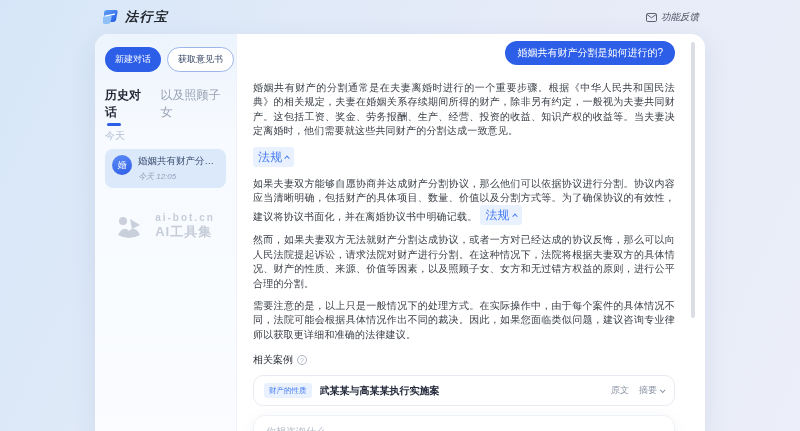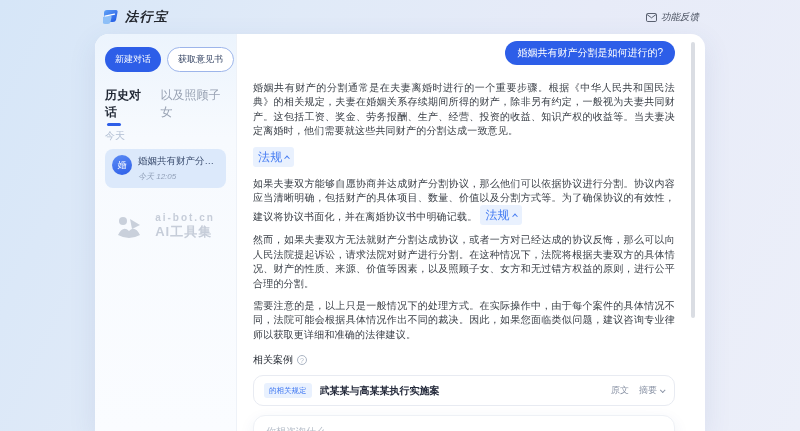--- a/index.html
+++ b/index.html
@@ -161,21 +161,21 @@
         <p>然而，如果夫妻双方无法就财产分割达成协议，或者一方对已经达成的协议反悔，那么可以向人民法院提起诉讼，请求法院对财产进行分割。在这种情况下，法院将根据夫妻双方的具体情况、财产的性质、来源、价值等因素，以及照顾子女、女方和无过错方权益的原则，进行公平合理的分割。</p>
         <p>需要注意的是，以上只是一般情况下的处理方式。在实际操作中，由于每个案件的具体情况不同，法院可能会根据具体情况作出不同的裁决。因此，如果您面临类似问题，建议咨询专业律师以获取更详细和准确的法律建议。</p>
       </div>
 
       <div class="rel-head">
         <span>相关案例</span>
         <span class="info-ic">?</span>
       </div>
 
       <div class="case-card">
-        <span class="case-badge">的相关规定</span>
+        <span class="case-badge">财产的性质</span>
         <span class="case-title">武某某与高某某执行实施案</span>
         <span class="case-actions">
           <span class="case-link">原文</span>
           <span class="case-link">
               <span>摘要</span>
               <span class="dn-caret"></span>
             </span>
         </span>
       </div>
 

